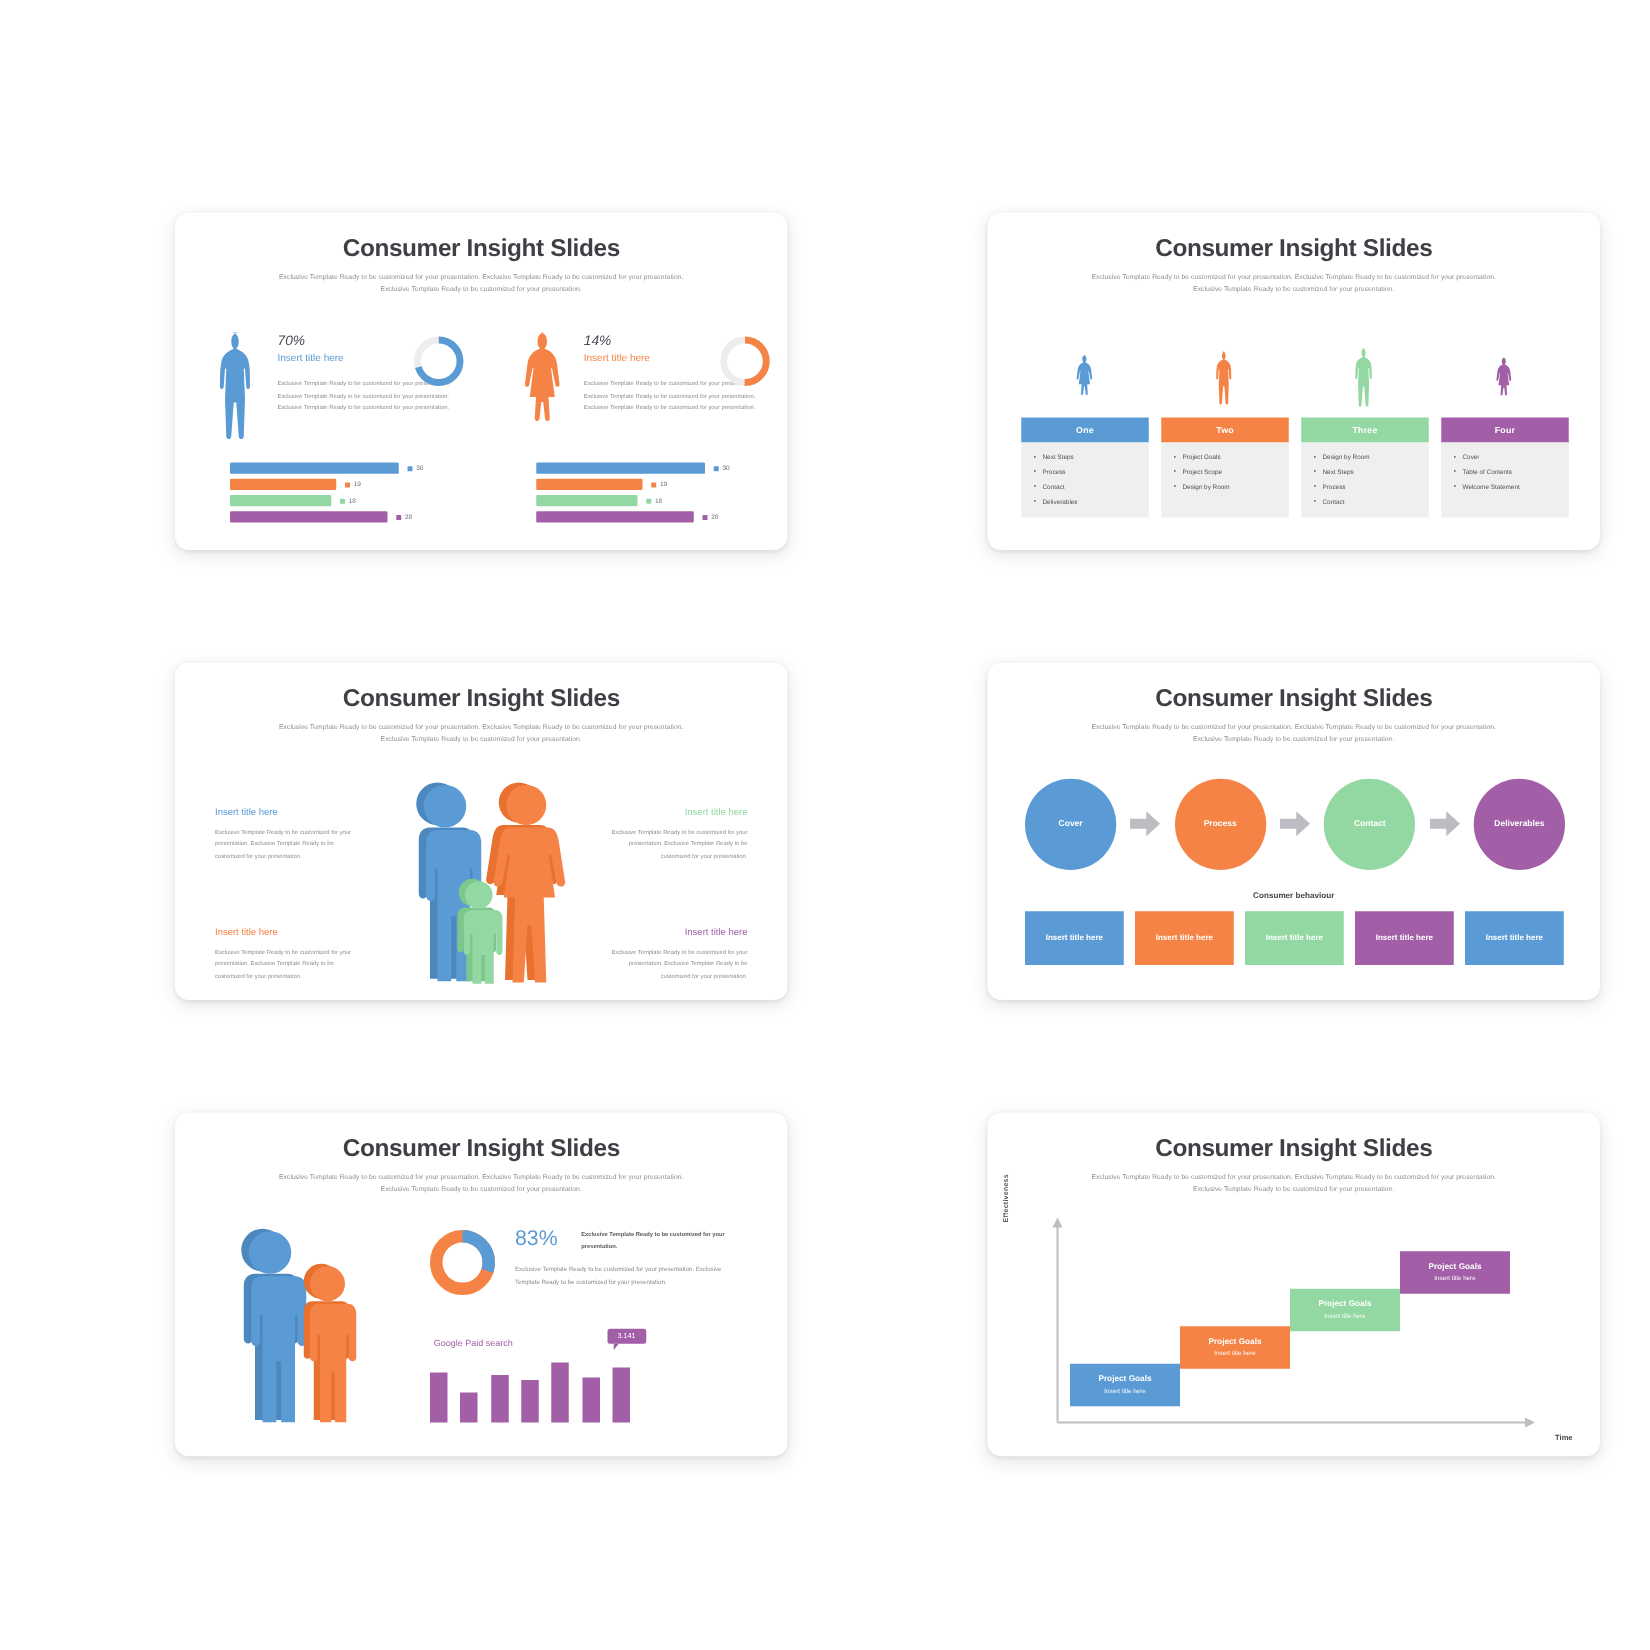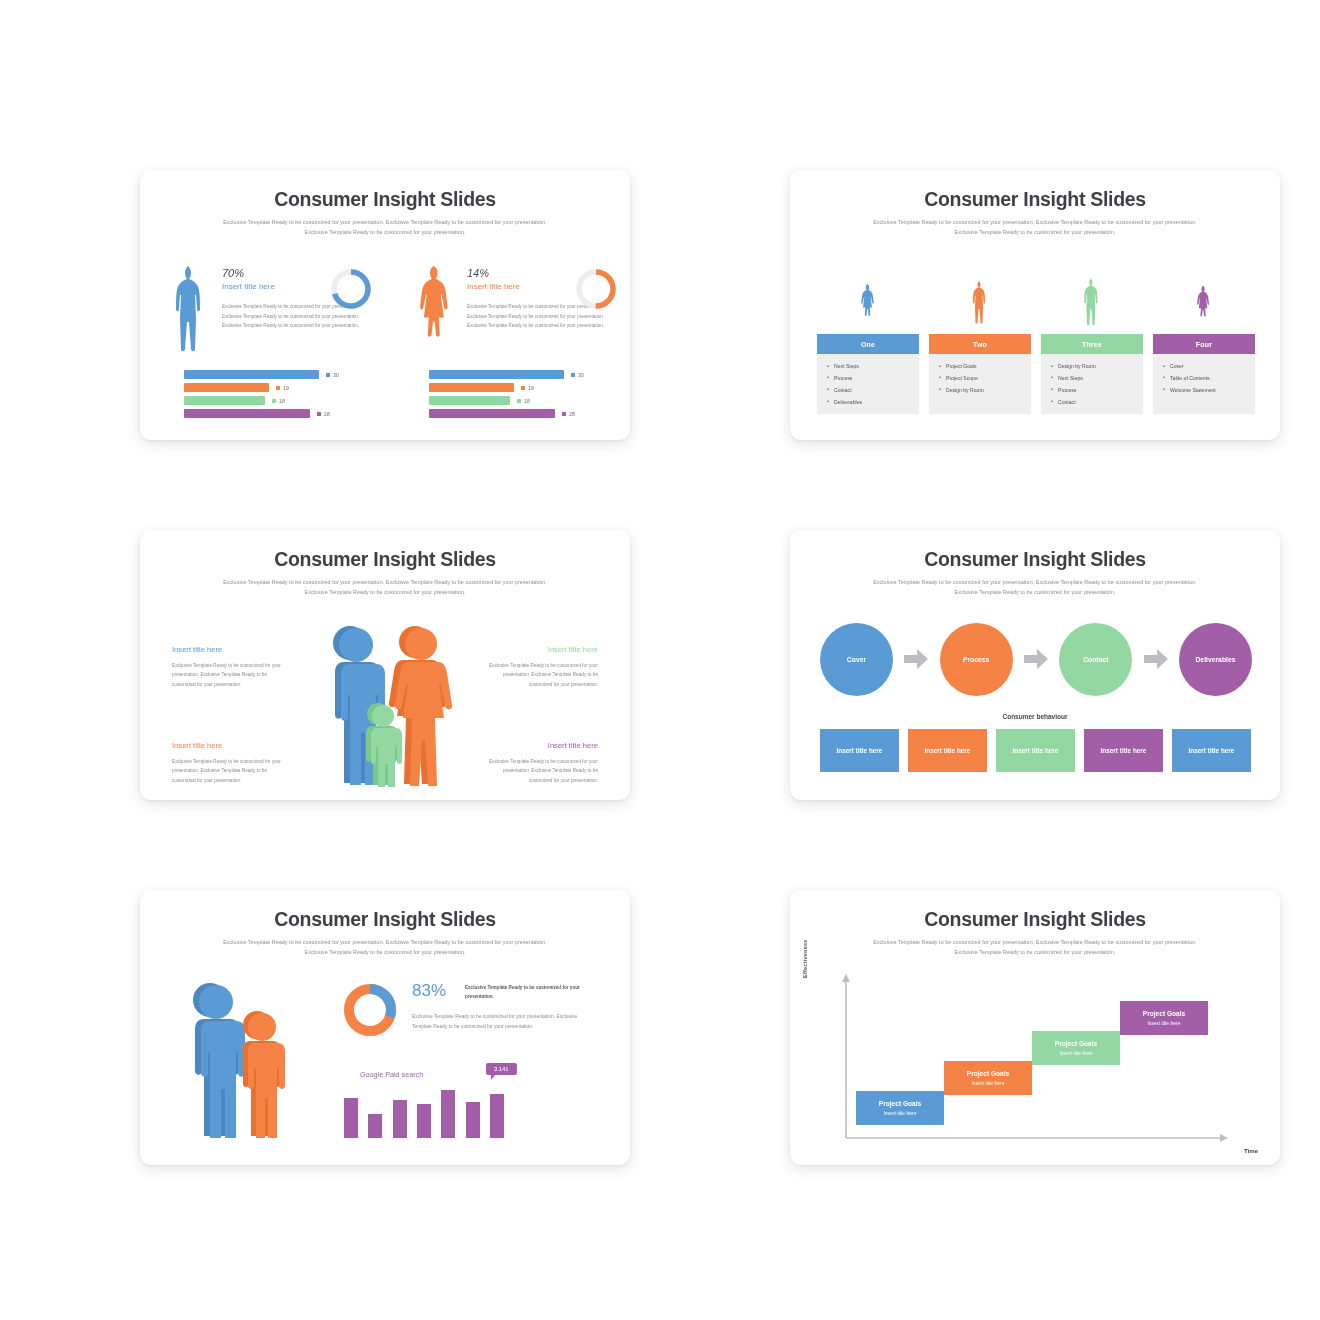--- a/index.html
+++ b/index.html
@@ -111,21 +111,21 @@
            color:#fff;font-size:6.4px;font-weight:bold;}
 
   
   .s5-people{position:absolute;left:42px;top:88px;width:120px;height:160px;}
   .s5-donut{position:absolute;left:200px;top:90px;width:60px;height:60px;}
   .s5-pct{position:absolute;left:272px;top:92px;font-size:17px;color:#5B9BD5;line-height:1;}
   .s5-p1{position:absolute;left:325px;top:94px;width:122px;font-size:4.6px;
          color:#5a5a62;font-weight:bold;line-height:1.9;}
   .s5-p2{position:absolute;left:272px;top:122px;width:178px;font-size:4.9px;
          color:#8d8d96;line-height:2.05;}
-  .s5-gps{position:absolute;left:220px;top:180px;font-size:7.2px;color:#A25FA8;}
+  .s5-gps{position:absolute;left:207px;top:180px;font-size:7.2px;color:#A25FA8;}
   .s5-tip{position:absolute;left:346px;top:173px;}
   .s5-tipbox{background:#A25FA8;color:#fff;font-size:5.8px;padding:3px 8px;border-radius:2px;}
   .s5-tiparrow{width:0;height:0;border-left:4px solid #A25FA8;
                border-bottom:5px solid transparent;margin-left:5px;}
   .s5-bars{position:absolute;left:204px;top:198px;width:160px;height:50px;
            display:flex;align-items:flex-end;justify-content:space-between;}
   .s5-bar{width:14px;background:#A25FA8;}
 
   
   .s6-plot{position:absolute;left:22px;top:78px;width:446px;height:182px;}

